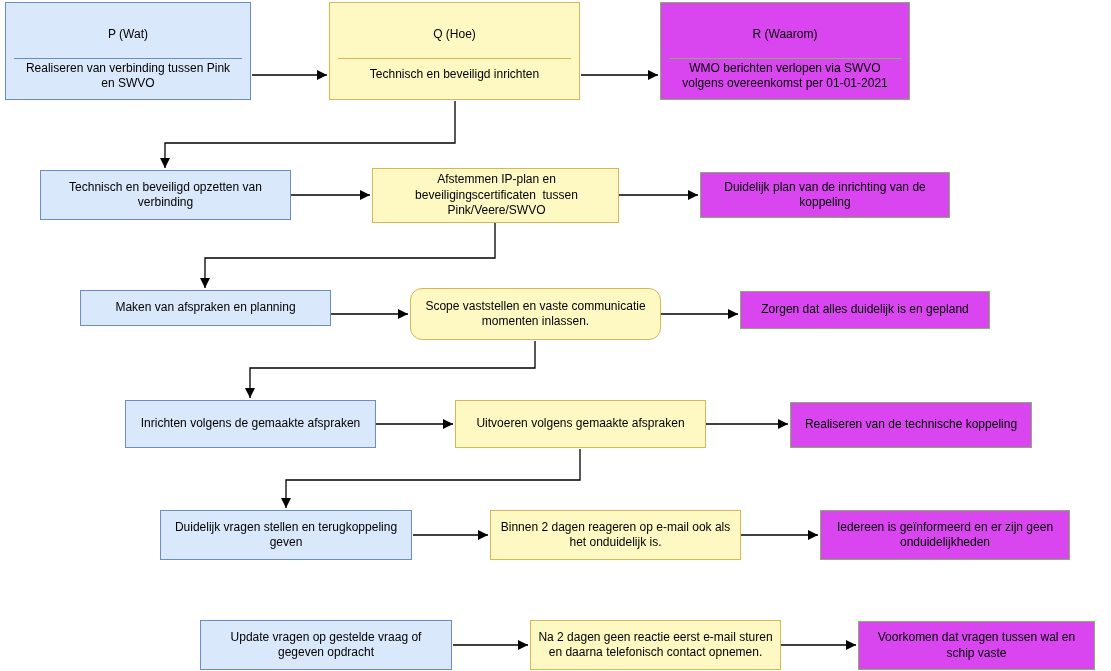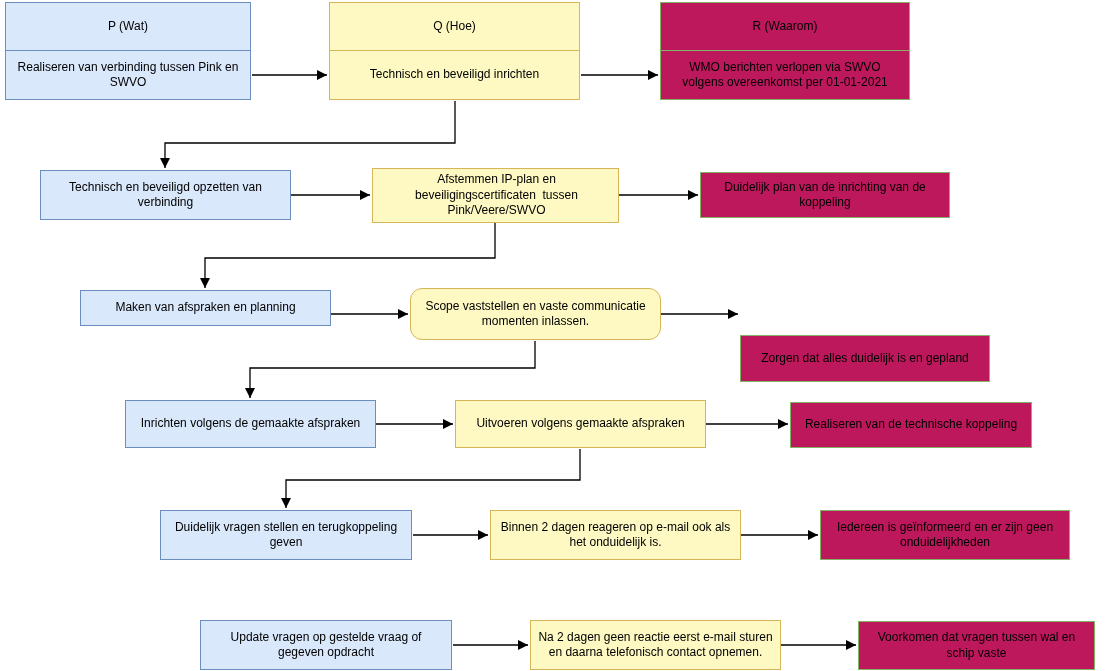--- a/index.html
+++ b/index.html
@@ -53,22 +53,22 @@
   }
   .node-group .compartment.title {
     height: 48px;
     flex: none;
   }
   .node-group .compartment.body {
     flex: 1;
   }
   .c-wat    { background: #dae8fc; border: 1px solid #6c8ebf; }
   .c-hoe    { background: #fef9c3; border: 1px solid #d6b656; }
-  .c-waarom { background: #be185d; border: 1px solid #82b366; }
-  .node-group.c-wat, .node-group.c-hoe, .node-group.c-waarom { padding: 0; }
+  .c-waarom { background: #d946ef; border: 1px solid #82b366; }
+  .node-group.c-wat, .node-group.c-hoe, .node-group.c-waarom { padding: 8px; }
   .node-group .compartment.title.t-wat    { border-bottom: 1px solid #6c8ebf; }
   .node-group .compartment.title.t-hoe    { border-bottom: 1px solid #d6b656; }
   .node-group .compartment.title.t-waarom { border-bottom: 1px solid #82b366; }
 </style>
 </head>
 <body>
 
 <div id="canvas">
 
   <svg id="connector-layer" viewBox="0 0 1111 671" xmlns="http://www.w3.org/2000/svg">
@@ -118,21 +118,21 @@
     <div class="compartment title t-waarom">R (Waarom)</div>
     <div class="compartment body">WMO berichten verlopen via SWVO volgens overeenkomst per 01-01-2021</div>
   </div>
 
   <div class="node c-wat" style="left:40px; top:170px; width:251px; height:50px;">Technisch en beveiligd opzetten van verbinding</div>
   <div class="node c-hoe" style="left:372px; top:168px; width:247px; height:55px;padding-left:8px;">Afstemmen IP-plan en beveiligingscertificaten  tussen Pink/Veere/SWVO</div>
   <div class="node c-waarom" style="left:700px; top:172px; width:250px; height:46px;">Duidelijk plan van de inrichting van de koppeling</div>
 
   <div class="node c-wat" style="left:80px; top:290px; width:251px; height:36px;">Maken van afspraken en planning</div>
   <div class="node c-hoe" style="left:410px; top:288px; width:251px; height:52px;border-radius:12px;">Scope vaststellen en vaste communicatie momenten inlassen.</div>
-  <div class="node c-waarom" style="left:740px; top:291px; width:250px; height:47px;margin-top:44px;">Zorgen dat alles duidelijk is en gepland</div>
+  <div class="node c-waarom" style="left:740px; top:291px; width:250px; height:38px;">Zorgen dat alles duidelijk is en gepland</div>
 
   <div class="node c-wat" style="left:125px; top:400px; width:251px; height:48px;">Inrichten volgens de gemaakte afspraken</div>
   <div class="node c-hoe" style="left:455px; top:400px; width:251px; height:48px;">Uitvoeren volgens gemaakte afspraken</div>
   <div class="node c-waarom" style="left:790px; top:402px; width:242px; height:46px;">Realiseren van de technische koppeling</div>
 
   <div class="node c-wat" style="left:160px; top:510px; width:252px; height:50px;">Duidelijk vragen stellen en terugkoppeling geven</div>
   <div class="node c-hoe" style="left:490px; top:510px; width:251px; height:50px;">Binnen 2 dagen reageren op e-mail ook als het onduidelijk is.</div>
   <div class="node c-waarom" style="left:820px; top:510px; width:250px; height:50px;">Iedereen is geïnformeerd en er zijn geen onduidelijkheden</div>
 
   <div class="node c-wat" style="left:200px; top:620px; width:252px; height:50px;">Update vragen op gestelde vraag of gegeven opdracht</div>

